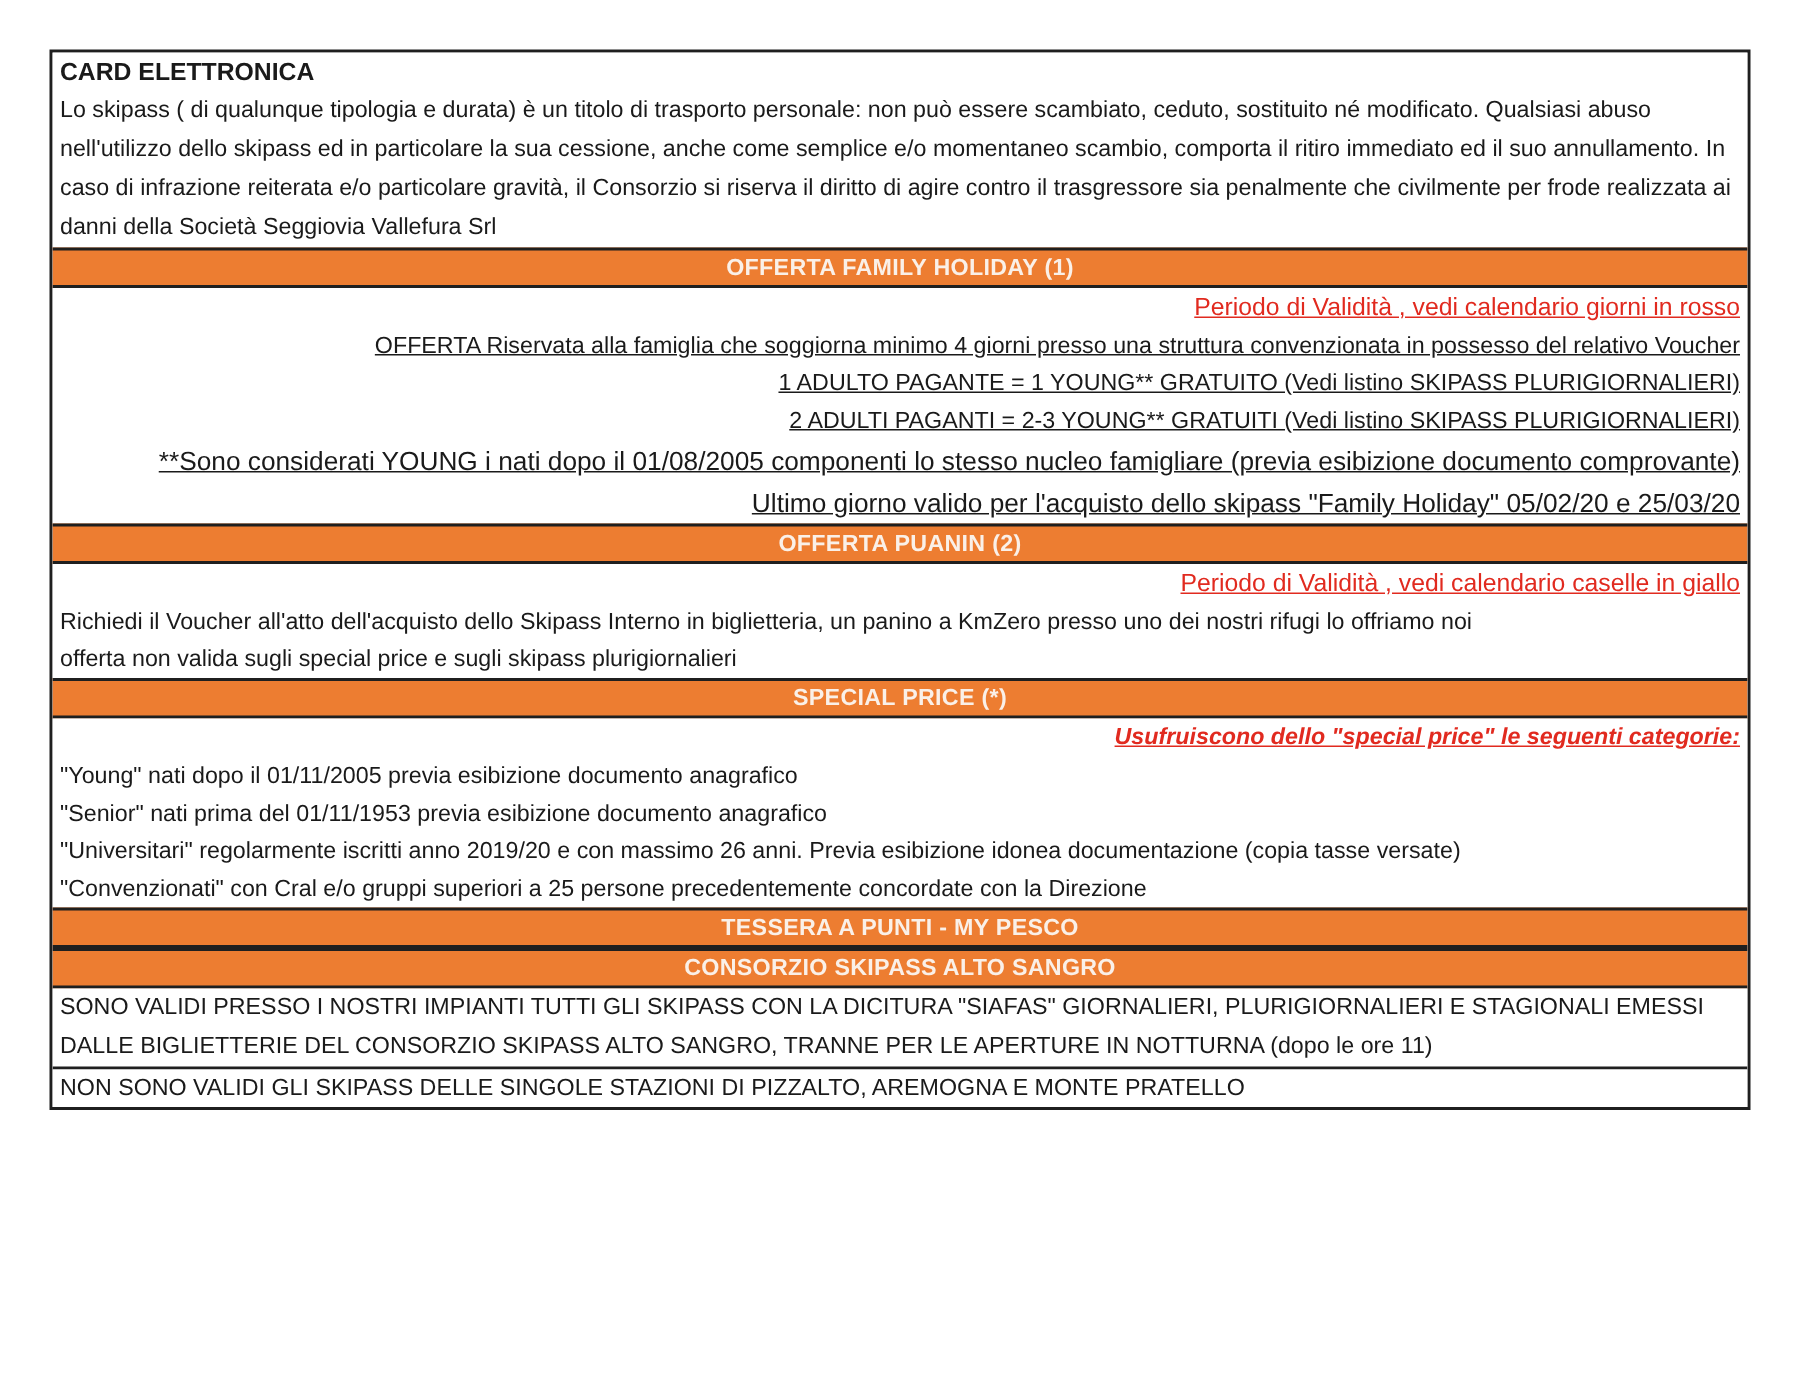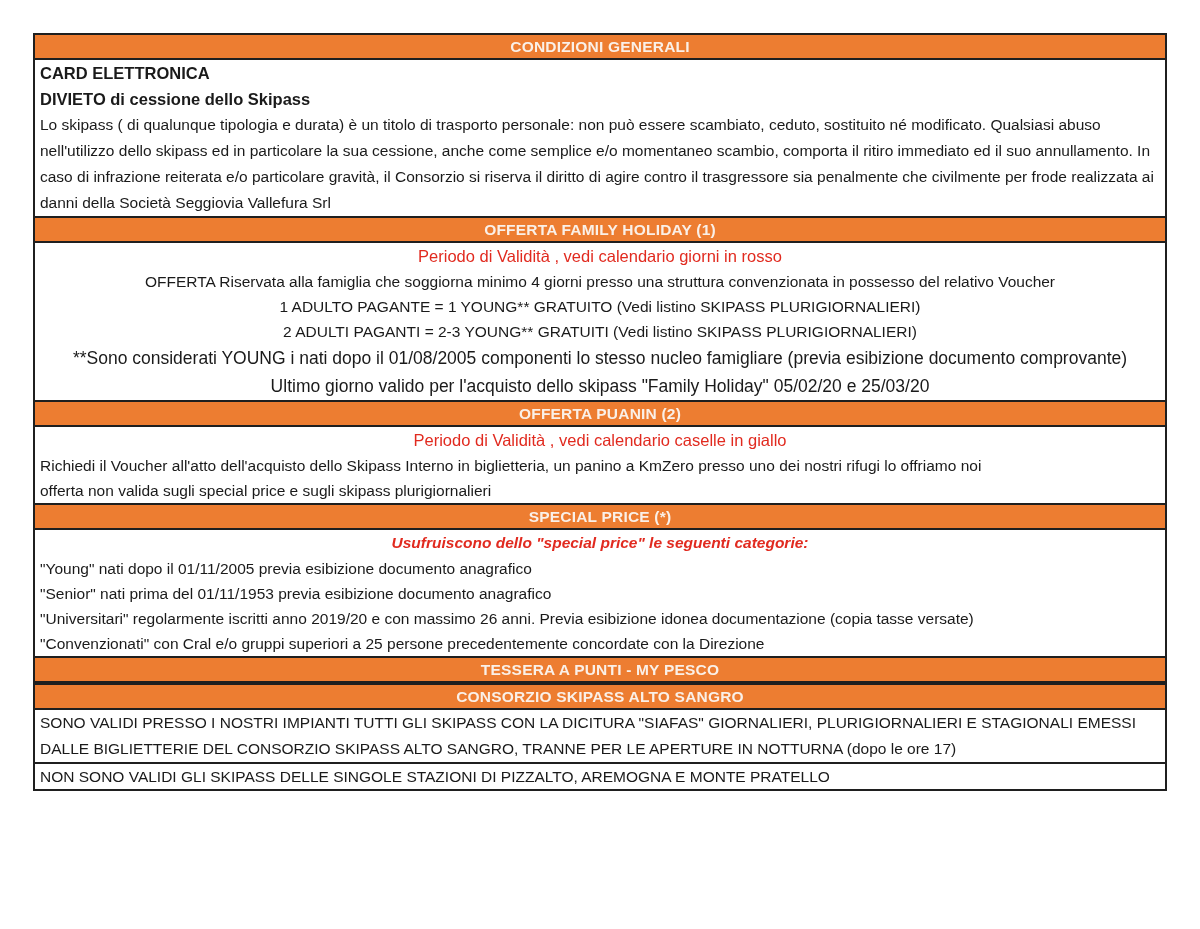--- a/index.html
+++ b/index.html
@@ -40,51 +40,49 @@
     letter-spacing: 0.2px;
   }
   .tbl > .hdr:first-child { border-top: none; }
   .row {
     font-size: 15.5px;
     line-height: 25px;
     padding: 0 5px;
     background: #ffffff;
   }
   .row.bold   { font-weight: bold; font-size: 16.5px; line-height: 26px; }
-  .row.center { text-align: center; }
+  .row.center { text-align: right; text-decoration: underline; }
   .row.red    { color: var(--red-text, #e12a1f); font-size: 16.5px; line-height: 26px; }
   .row.italic { font-style: italic; font-weight: bold; font-size: 15.5px; }
   .row.big    { font-size: 17.5px; line-height: 28px; white-space: nowrap; }
   .row.wrap   { line-height: 26px; }
   .row.rule   { border-bottom: 2px solid var(--border-color, #1f1f1f); }
 </style>
 </head>
 <body>
 
 <div class="page">
   <div class="tbl">
-      <div class="hdr">CONDIZIONI GENERALI</div>
       <div class="row bold">CARD ELETTRONICA</div>
-      <div class="row bold">DIVIETO di cessione dello Skipass</div>
       <div class="row wrap">Lo skipass ( di qualunque tipologia e durata) è un titolo di trasporto personale: non può essere scambiato, ceduto, sostituito né modificato. Qualsiasi abuso nell'utilizzo dello skipass ed in particolare la sua cessione, anche come semplice e/o momentaneo scambio, comporta il ritiro immediato ed il suo annullamento. In caso di infrazione reiterata e/o particolare gravità, il Consorzio si riserva il diritto di agire contro il trasgressore sia penalmente che civilmente per frode realizzata ai danni della Società Seggiovia Vallefura Srl</div>
       <div class="hdr">OFFERTA FAMILY HOLIDAY (1)</div>
       <div class="row center red">Periodo di Validità , vedi calendario giorni in rosso</div>
       <div class="row center">OFFERTA Riservata alla famiglia che soggiorna minimo 4 giorni presso una struttura convenzionata in possesso del relativo Voucher</div>
       <div class="row center">1 ADULTO PAGANTE = 1 YOUNG** GRATUITO (Vedi listino SKIPASS PLURIGIORNALIERI)</div>
       <div class="row center">2 ADULTI PAGANTI = 2-3 YOUNG** GRATUITI (Vedi listino SKIPASS PLURIGIORNALIERI)</div>
       <div class="row center big">**Sono considerati YOUNG i nati dopo il 01/08/2005  componenti lo stesso nucleo famigliare (previa esibizione documento comprovante)</div>
       <div class="row center big">Ultimo giorno valido per l'acquisto dello skipass  "Family Holiday" 05/02/20 e 25/03/20</div>
       <div class="hdr">OFFERTA PUANIN (2)</div>
       <div class="row center red">Periodo di Validità , vedi calendario caselle in giallo</div>
       <div class="row">Richiedi il Voucher all'atto dell'acquisto dello Skipass Interno in biglietteria,  un panino a KmZero presso uno dei nostri rifugi lo offriamo noi</div>
       <div class="row">offerta non valida sugli special price e sugli skipass plurigiornalieri</div>
       <div class="hdr">SPECIAL PRICE (*)</div>
       <div class="row center red italic">Usufruiscono dello "special price" le seguenti categorie:</div>
       <div class="row">"Young" nati dopo il 01/11/2005 previa esibizione documento anagrafico</div>
       <div class="row">"Senior" nati prima del 01/11/1953 previa esibizione documento anagrafico</div>
       <div class="row">"Universitari" regolarmente iscritti anno 2019/20 e con massimo 26 anni.  Previa esibizione idonea documentazione (copia tasse versate)</div>
       <div class="row">"Convenzionati" con Cral e/o gruppi superiori a 25 persone precedentemente concordate con la Direzione</div>
       <div class="hdr">TESSERA A PUNTI - MY PESCO</div>
       <div class="hdr">CONSORZIO SKIPASS ALTO SANGRO</div>
-      <div class="row wrap rule">SONO VALIDI PRESSO I NOSTRI IMPIANTI TUTTI GLI SKIPASS CON LA DICITURA "SIAFAS" GIORNALIERI, PLURIGIORNALIERI E STAGIONALI EMESSI DALLE BIGLIETTERIE DEL CONSORZIO SKIPASS ALTO SANGRO, TRANNE PER LE APERTURE IN NOTTURNA (dopo le ore 17)</div>
+      <div class="row wrap rule">SONO VALIDI PRESSO I NOSTRI IMPIANTI TUTTI GLI SKIPASS CON LA DICITURA "SIAFAS" GIORNALIERI, PLURIGIORNALIERI E STAGIONALI EMESSI DALLE BIGLIETTERIE DEL CONSORZIO SKIPASS ALTO SANGRO, TRANNE PER LE APERTURE IN NOTTURNA (dopo le ore 11)</div>
       <div class="row">NON SONO VALIDI GLI SKIPASS DELLE SINGOLE STAZIONI DI PIZZALTO, AREMOGNA E MONTE PRATELLO</div>
     </div>
 </div>
 
 </body></html>

